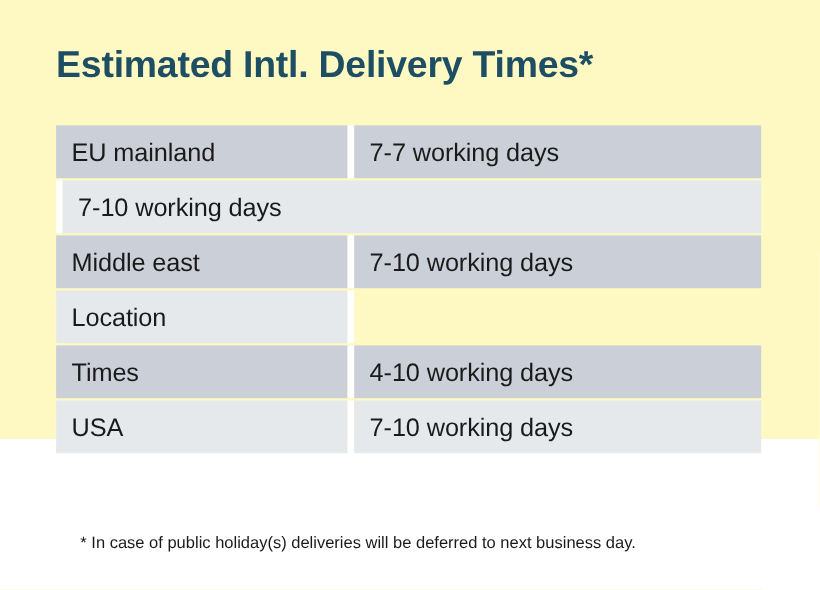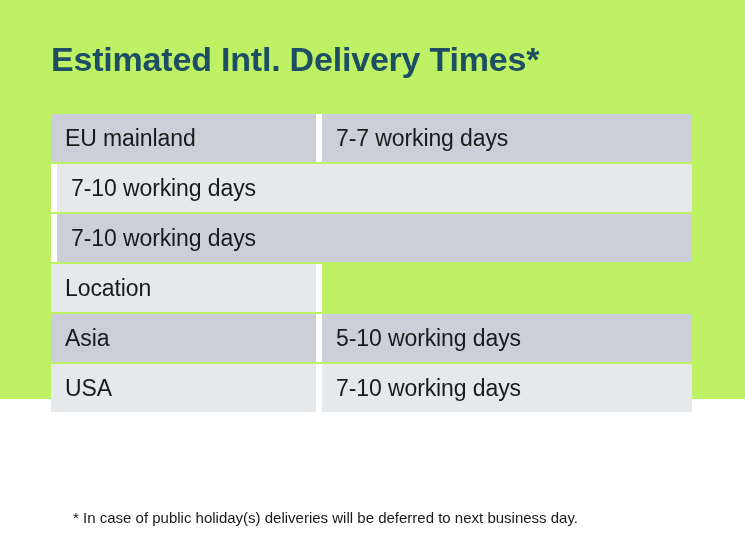--- a/index.html
+++ b/index.html
@@ -11,21 +11,21 @@
     height: 536px;
     background: #ffffff;
     font-family: "Liberation Sans", sans-serif;
     overflow: hidden;
   }
 
   .page {
     position: relative;
     width: 745px;
     height: 399px;
-    background: #bef264;
+    background: #fef9c3;
     box-sizing: border-box;
   }
 
   .title {
     position: absolute;
     left: 51px;
     top: 37px;
     font-size: 34px;
     font-weight: 700;
     color: #1d4e63;
@@ -100,21 +100,21 @@
   }
 
   .row-body.shade-light .cell-location,
   .row-body.shade-light .cell-delivery {
     background: #e6e9ec;
   }
 
   .footnote {
     position: absolute;
     left: 73px;
-    top: 508px;
+    top: 484px;
     font-size: 15px;
     font-weight: 400;
     color: #1a1a1a;
     line-height: 20px;
     white-space: nowrap;
   }
 </style>
 </head>
 <body>
 
@@ -130,33 +130,34 @@
       <div class="cell-gap"></div>
       <div class="cell-delivery">7-7 working days</div>
     </div>
 
     <div class="row row-body shade-light">
       <div class="cell-gap"></div>
       <div class="cell-delivery">7-10 working days</div>
     </div>
 
     <div class="row row-body shade-dark">
+      <div class="cell-location">Middle east</div>
       <div class="cell-gap"></div>
       <div class="cell-delivery">7-10 working days</div>
     </div>
 
     <div class="row row-body shade-light">
       <div class="cell-location">Location</div>
       <div class="cell-gap"></div>
     </div>
 
     <div class="row row-body shade-dark">
-      <div class="cell-location">Asia</div>
+      <div class="cell-location">Times</div>
       <div class="cell-gap"></div>
-      <div class="cell-delivery">5-10 working days</div>
+      <div class="cell-delivery">4-10 working days</div>
     </div>
 
     <div class="row row-body shade-light">
       <div class="cell-location">USA</div>
       <div class="cell-gap"></div>
       <div class="cell-delivery">7-10 working days</div>
     </div>
 
   </div>
 

